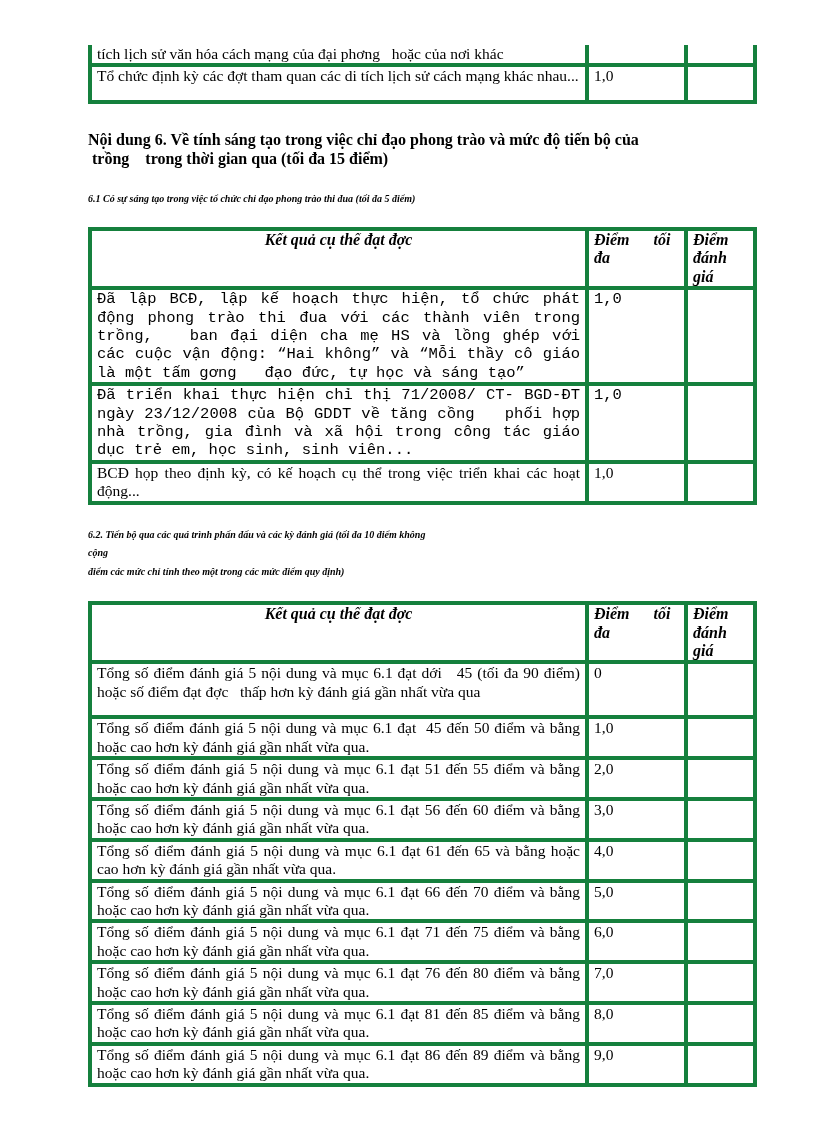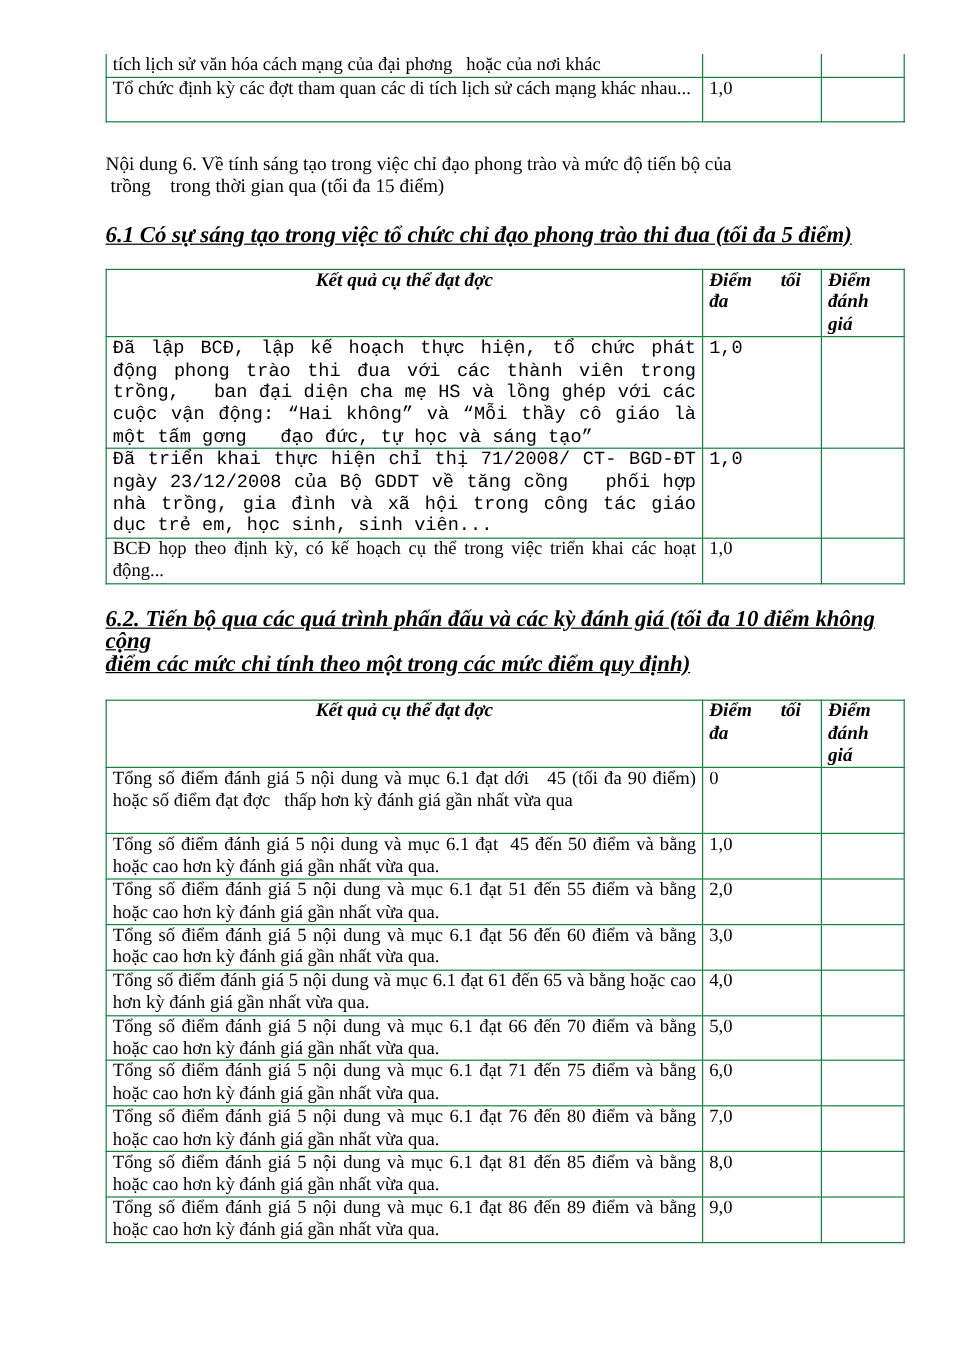--- a/index.html
+++ b/index.html
@@ -6,42 +6,42 @@
   html,body { background:#fff; }
   body {
     width:816px; height:1123px; overflow:hidden;
     font-family:"Liberation Serif","DejaVu Serif",serif; color:#000;
   }
   .page { box-sizing:border-box; width:816px; height:1123px; padding:45px 63px 0 88px; }
 
   table { border-collapse:collapse; table-layout:fixed; width:665px; }
   col.c1 { width:497px; } col.c2 { width:99px; } col.c3 { width:69px; }
   td {
-    border:1px solid #15803d; vertical-align:top; box-sizing:border-box;
+    border:4px solid #15803d; vertical-align:top; box-sizing:border-box;
     font-size:15.5px; line-height:18.4px; padding:0 5px; overflow:hidden;
   }
   .ct { text-align:justify; white-space:pre-wrap; }
   .cm { text-align:left; }
   .hc { font-weight:bold; font-style:italic; text-align:center; font-size:16px;border-radius:14px; }
   .hm, .hg { font-weight:bold; font-style:italic; font-size:16px; white-space:pre-wrap; }
 
   table.carry tr:first-child td { border-top:none; }
 
   tr.rh1 td { height:19px; }
   tr.rh2 td { height:37px; }
   tr.rh3 td { height:55px; }
   tr.rh4 td { height:74px;font-family:Liberation Mono, monospace; }
 
   .heading-bold {
-    font-weight:normal; font-size:16px; line-height:18.5px; white-space:pre-wrap;
+    font-weight:bold; font-size:16px; line-height:18.5px; white-space:pre-wrap;
     margin-top:27px; width:665px; text-align:justify;
   }
   .heading-bi {
-    font-weight:bold; font-style:italic; font-size:19px; line-height:18.5px;
-    white-space:pre-wrap; width:680px;text-decoration:underline;
+    font-weight:bold; font-style:italic; font-size:10px; line-height:18.5px;
+    white-space:pre-wrap; width:680px;
   }
   #h61 { margin-top:22px; }
   table.t1 { margin-top:18px; }
   #h62 { margin-top:21px; }
   table.t2 { margin-top:20px; }
 </style>
 </head>
 <body>
 
 <div class="page">

